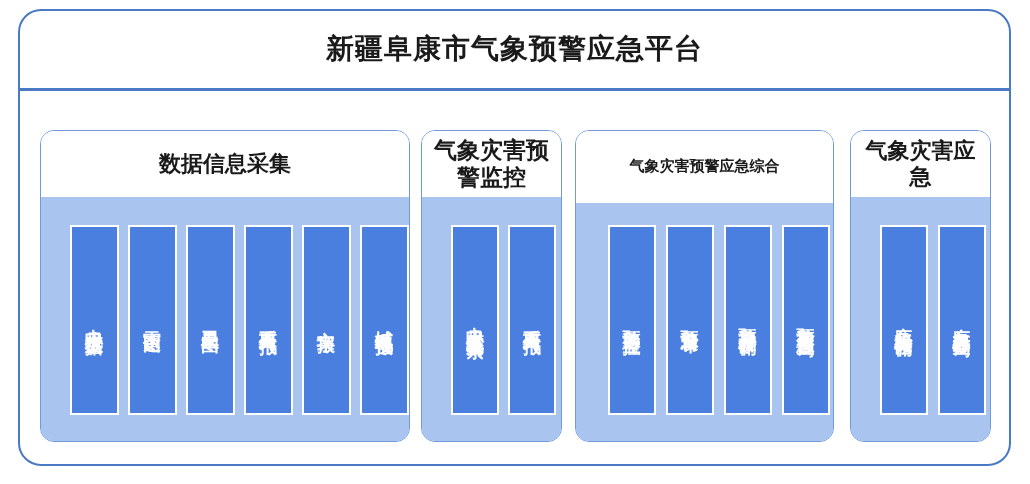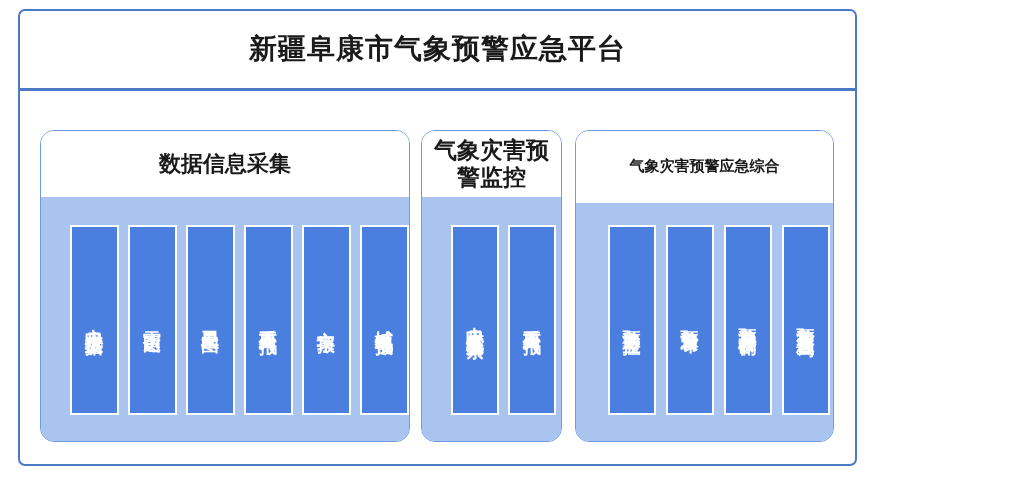--- a/index.html
+++ b/index.html
@@ -11,25 +11,25 @@
     width: 1030px;
     height: 484px;
     font-family: "DejaVu Sans", "Liberation Sans", sans-serif;
     overflow: hidden;
   }
 
   .platform-frame {
     position: absolute;
     left: 18px;
     top: 9px;
-    width: 839px;
+    width: 993px;
     height: 457px;
     box-sizing: border-box;
     border: 2.5px solid #4a7ac4;
-    border-radius: 7px;
+    border-radius: 23px;
     background: #ffffff;
   }
 
   .platform-title {
     position: absolute;
     left: 0;
     top: 0;
     width: 100%;
     height: 76px;
     line-height: 76px;
@@ -197,15 +197,26 @@
         </div>
         <div class="item-box">
           <span class="item-label">预警分析制作</span>
         </div>
         <div class="item-box">
           <span class="item-label">预警信息查询</span>
         </div>
       </div>
     </div>
 
+    <div class="section-card" id="section-3">
+      <div class="section-header">气象灾害应急</div>
+      <div class="section-body">
+        <div class="item-box">
+          <span class="item-label">应急分析与制作</span>
+        </div>
+        <div class="item-box">
+          <span class="item-label">应急产品查询</span>
+        </div>
+      </div>
+    </div>
 
   </div>
 </div>
 
 </body></html>

